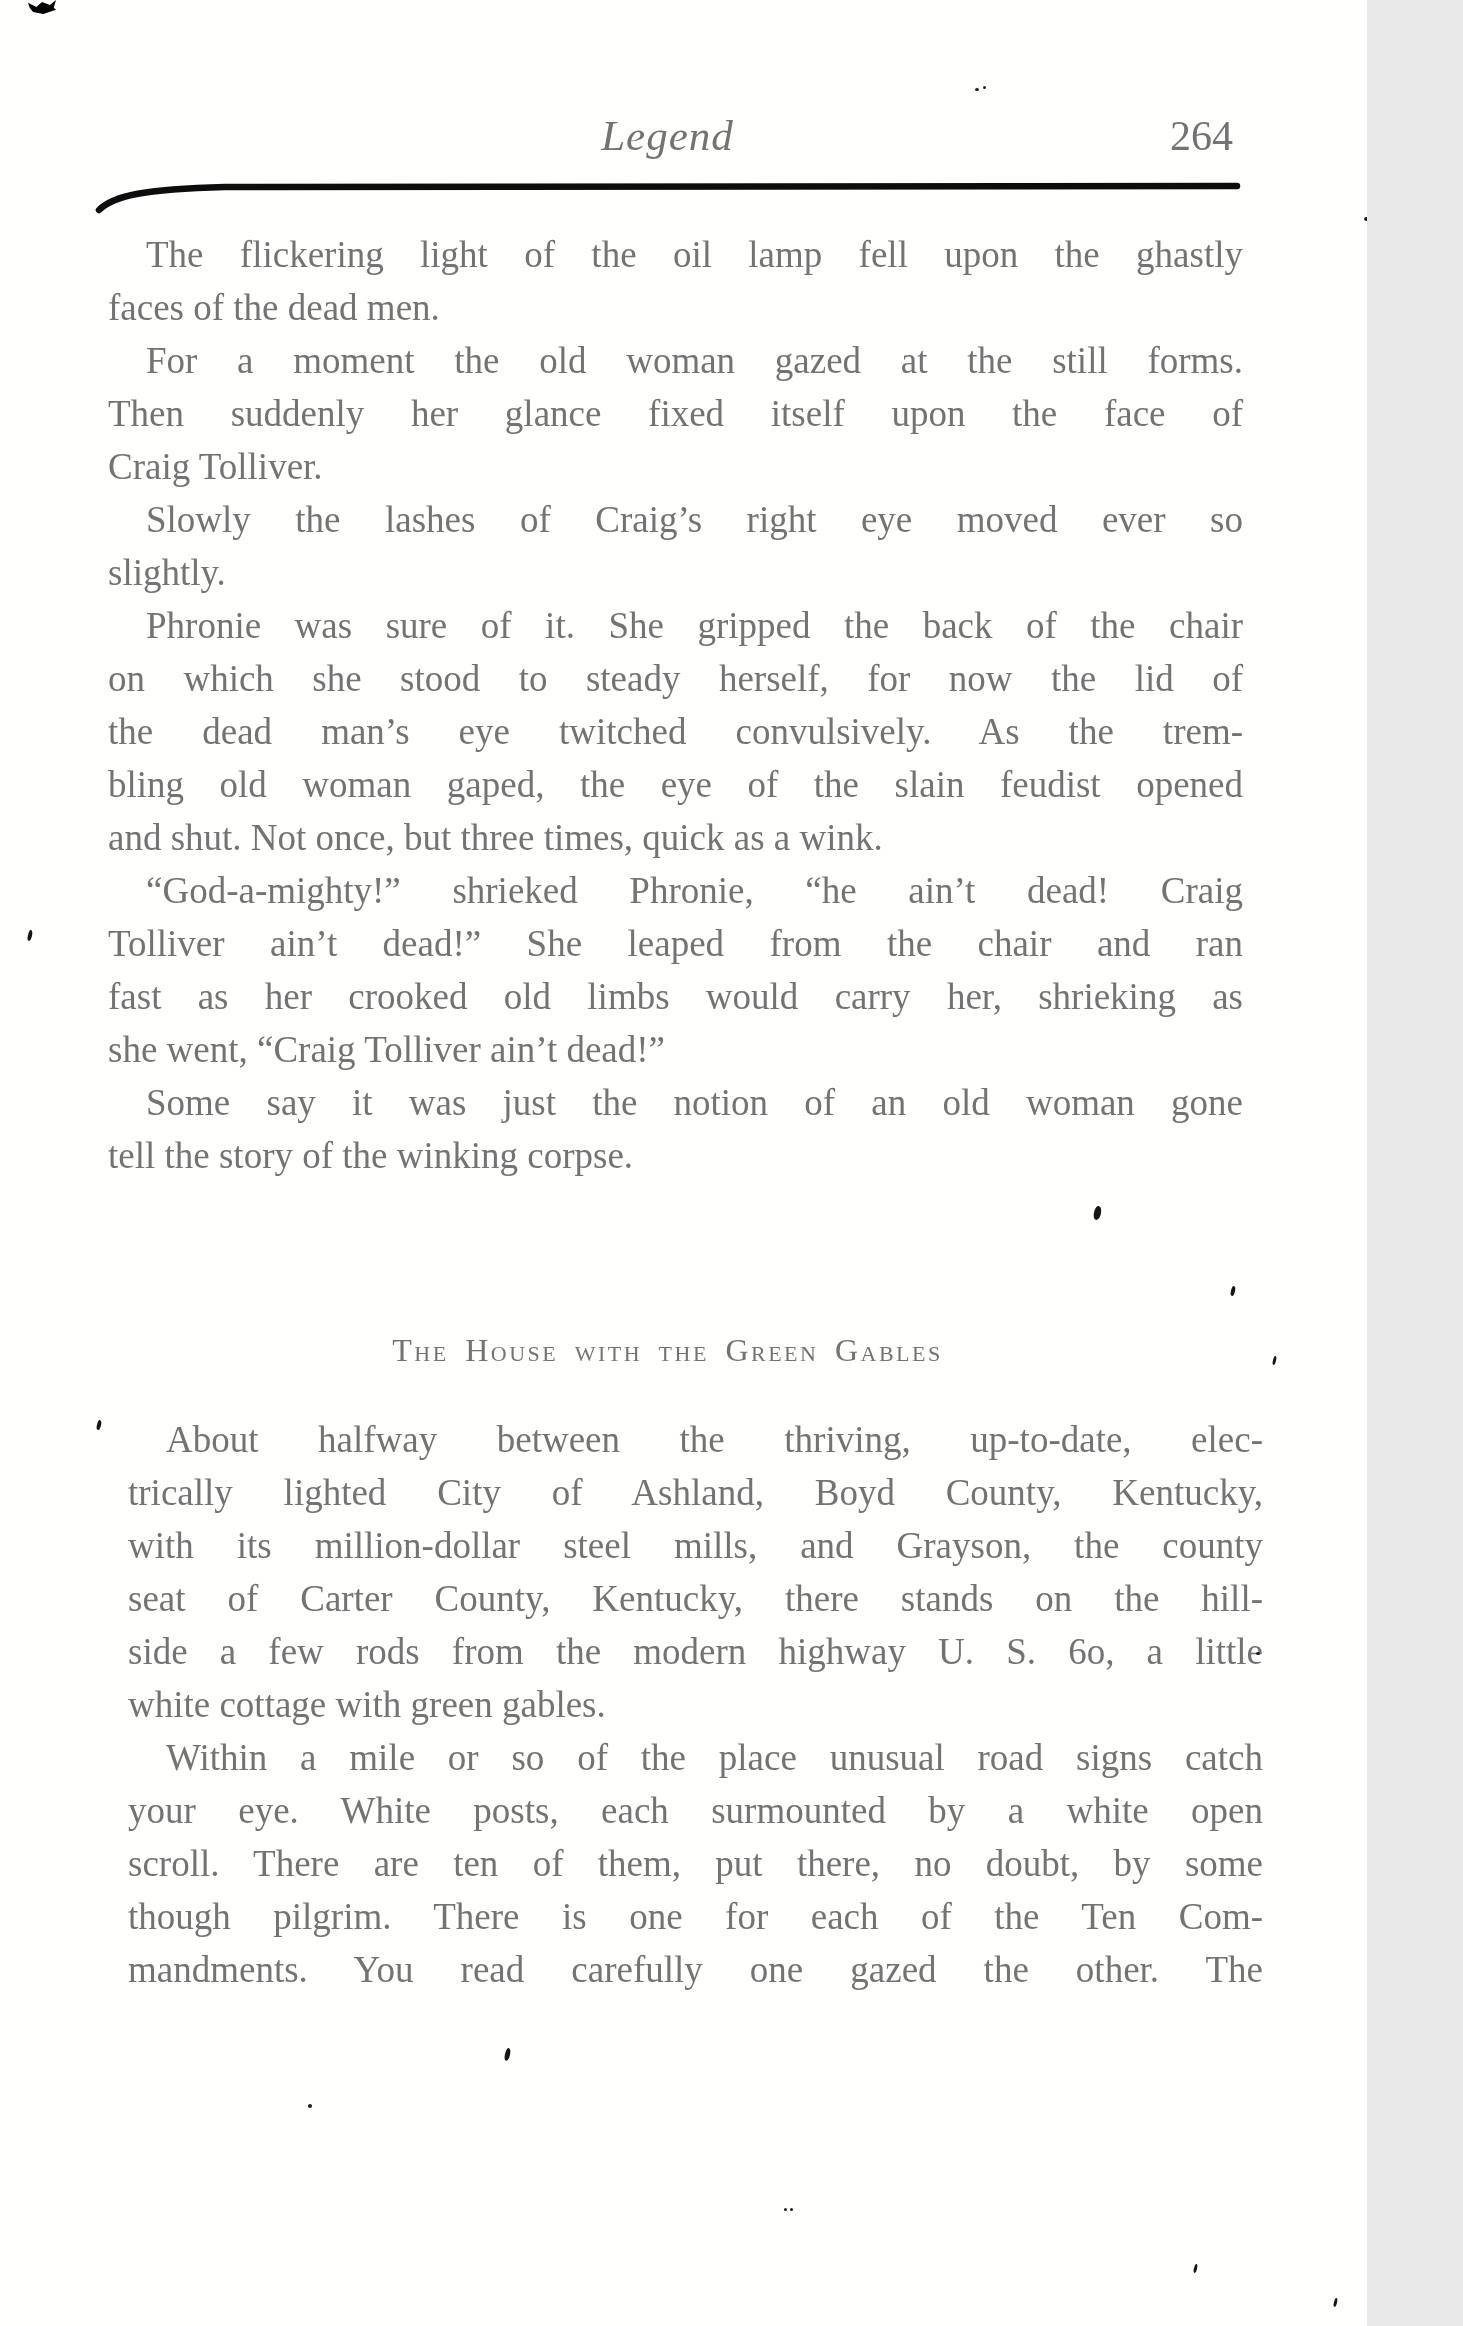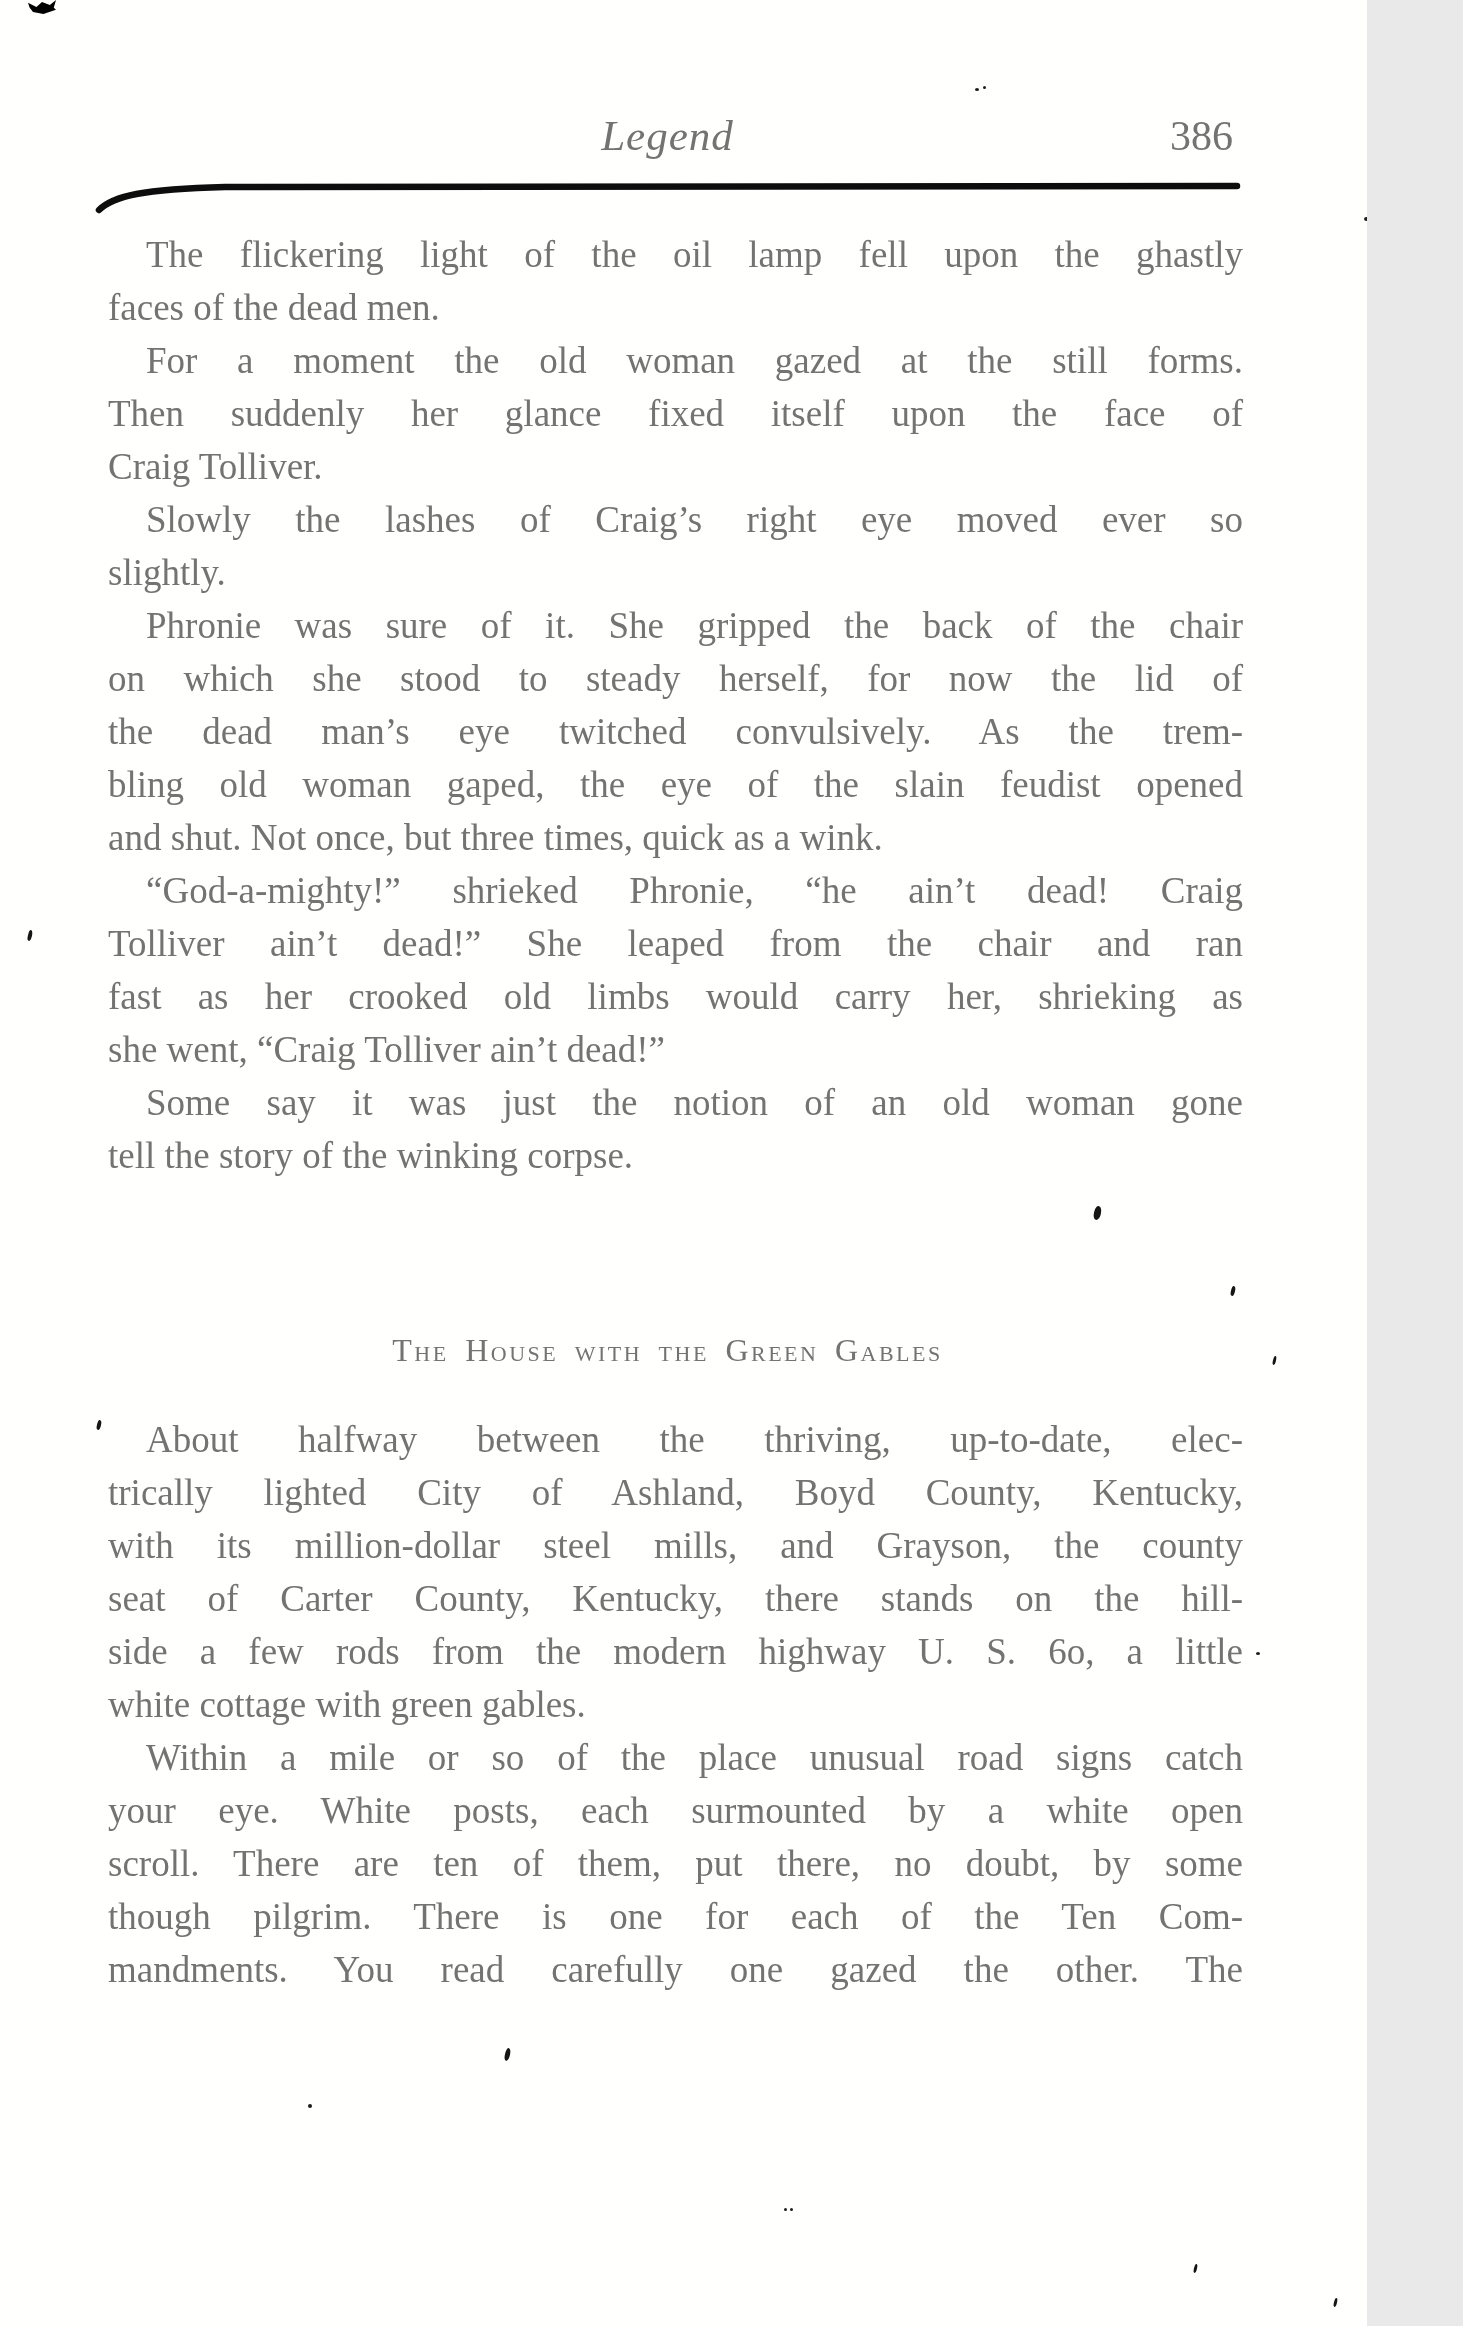--- a/index.html
+++ b/index.html
@@ -18,21 +18,21 @@
   }
   .runhead .title{font-style:italic;font-size:43px;letter-spacing:1px;}
   .runhead .folio{
     position:absolute;right:2px;top:0;font-size:42px;font-style:normal;
   }
   
   .rule{position:absolute;left:95px;top:178px;}
   
   .block{position:absolute;left:108px;width:1135px;}
   .b1{top:228px;}
-  .b2{top:1413px;}
+  .b2{top:1413px;margin-left:20px;}
   .ln{
     height:53px;line-height:53px;font-size:37px;
     white-space:normal;text-align:left;
   }
   .j{text-align:justify;text-align-last:justify;}
   .ind{padding-left:38px;}
   
   .sechead{
     position:absolute;left:100px;top:1326px;width:1135px;height:48px;
     line-height:48px;text-align:center;font-size:32px;
@@ -48,21 +48,21 @@
 </style>
 </head>
 <body>
 
 <div class="page">
 
   <div class="smudge"></div>
 
   <div class="runhead">
     <span class="title">Legend</span>
-    <span class="folio">386</span>
+    <span class="folio">264</span>
   </div>
 
   <svg class="rule" width="1146" height="38">
     <path d="M 4 32 C 18 18, 48 11, 130 9 L 1142 8" stroke="#0d0d0d" stroke-width="6.5" fill="none" stroke-linecap="round"></path>
   </svg>
 
   <div class="block b1">
     <div class="ln j ind">The flickering light of the oil lamp fell upon the ghastly</div>
     <div class="ln">faces of the dead men.</div>
     <div class="ln j ind">For a moment the old woman gazed at the still forms.</div>

